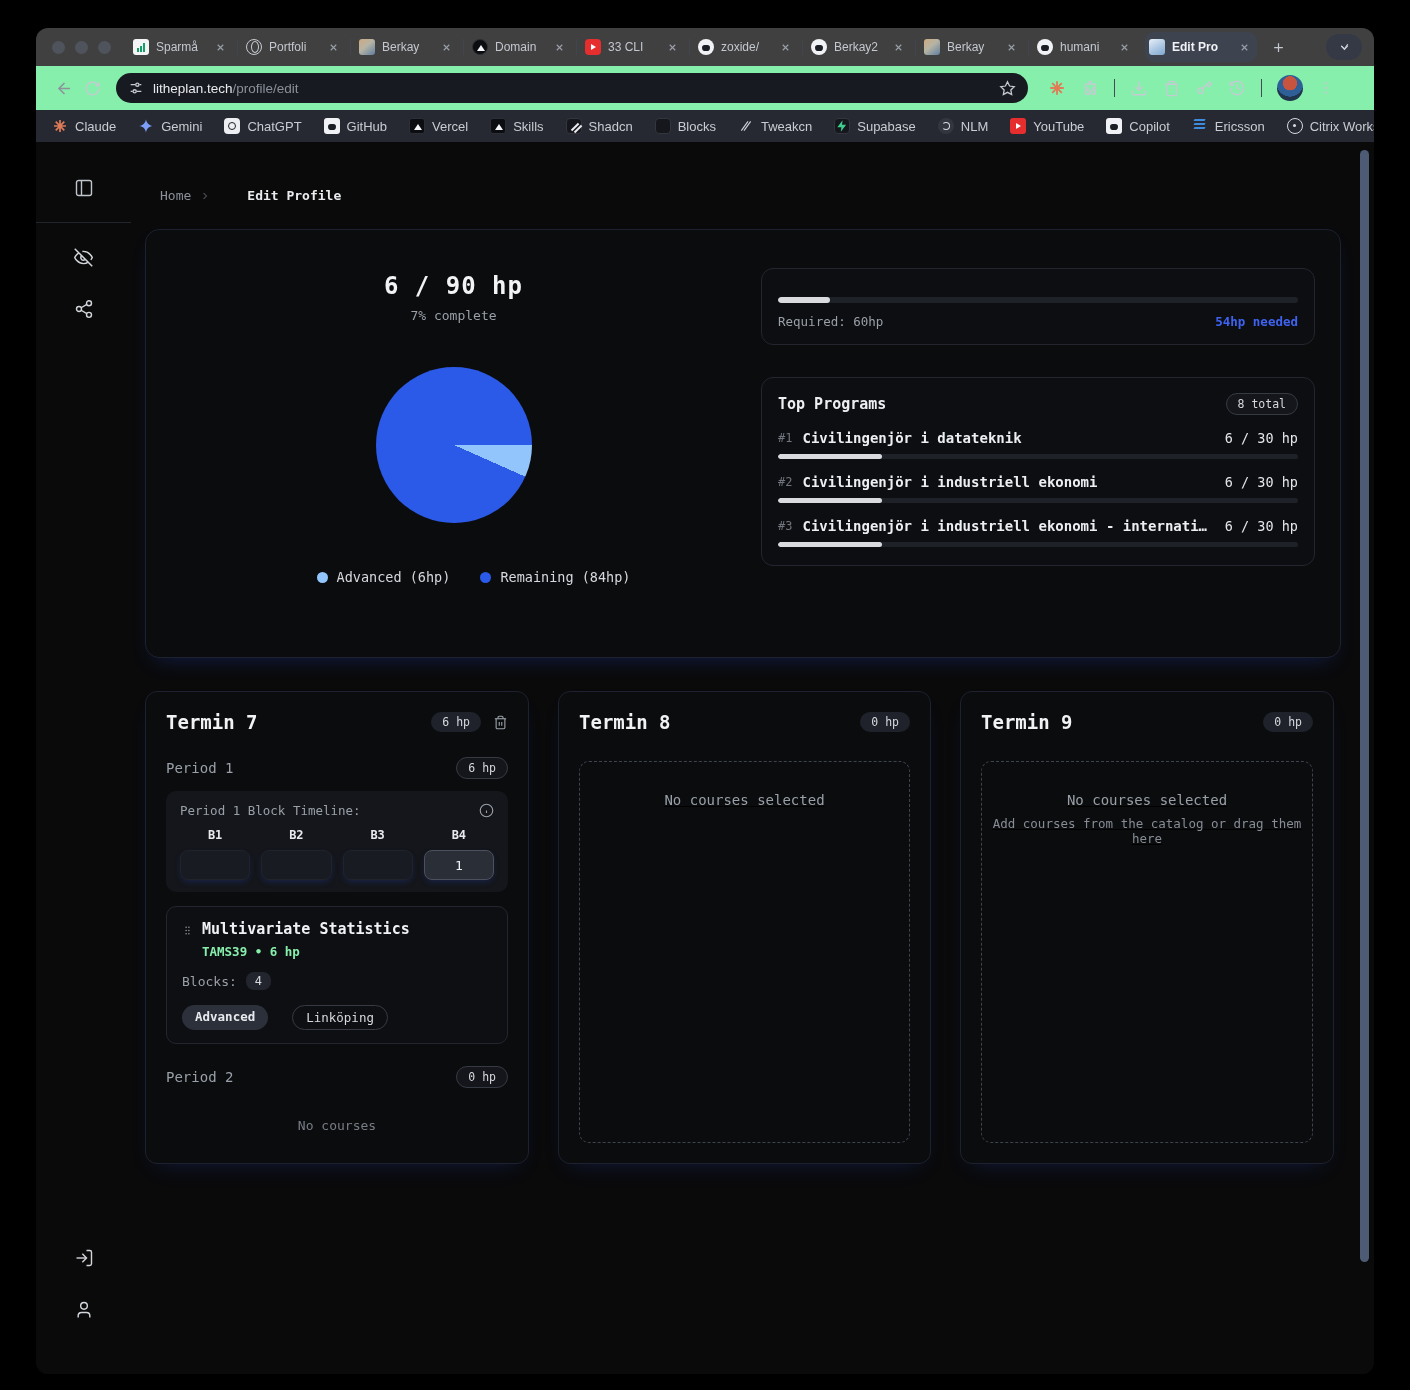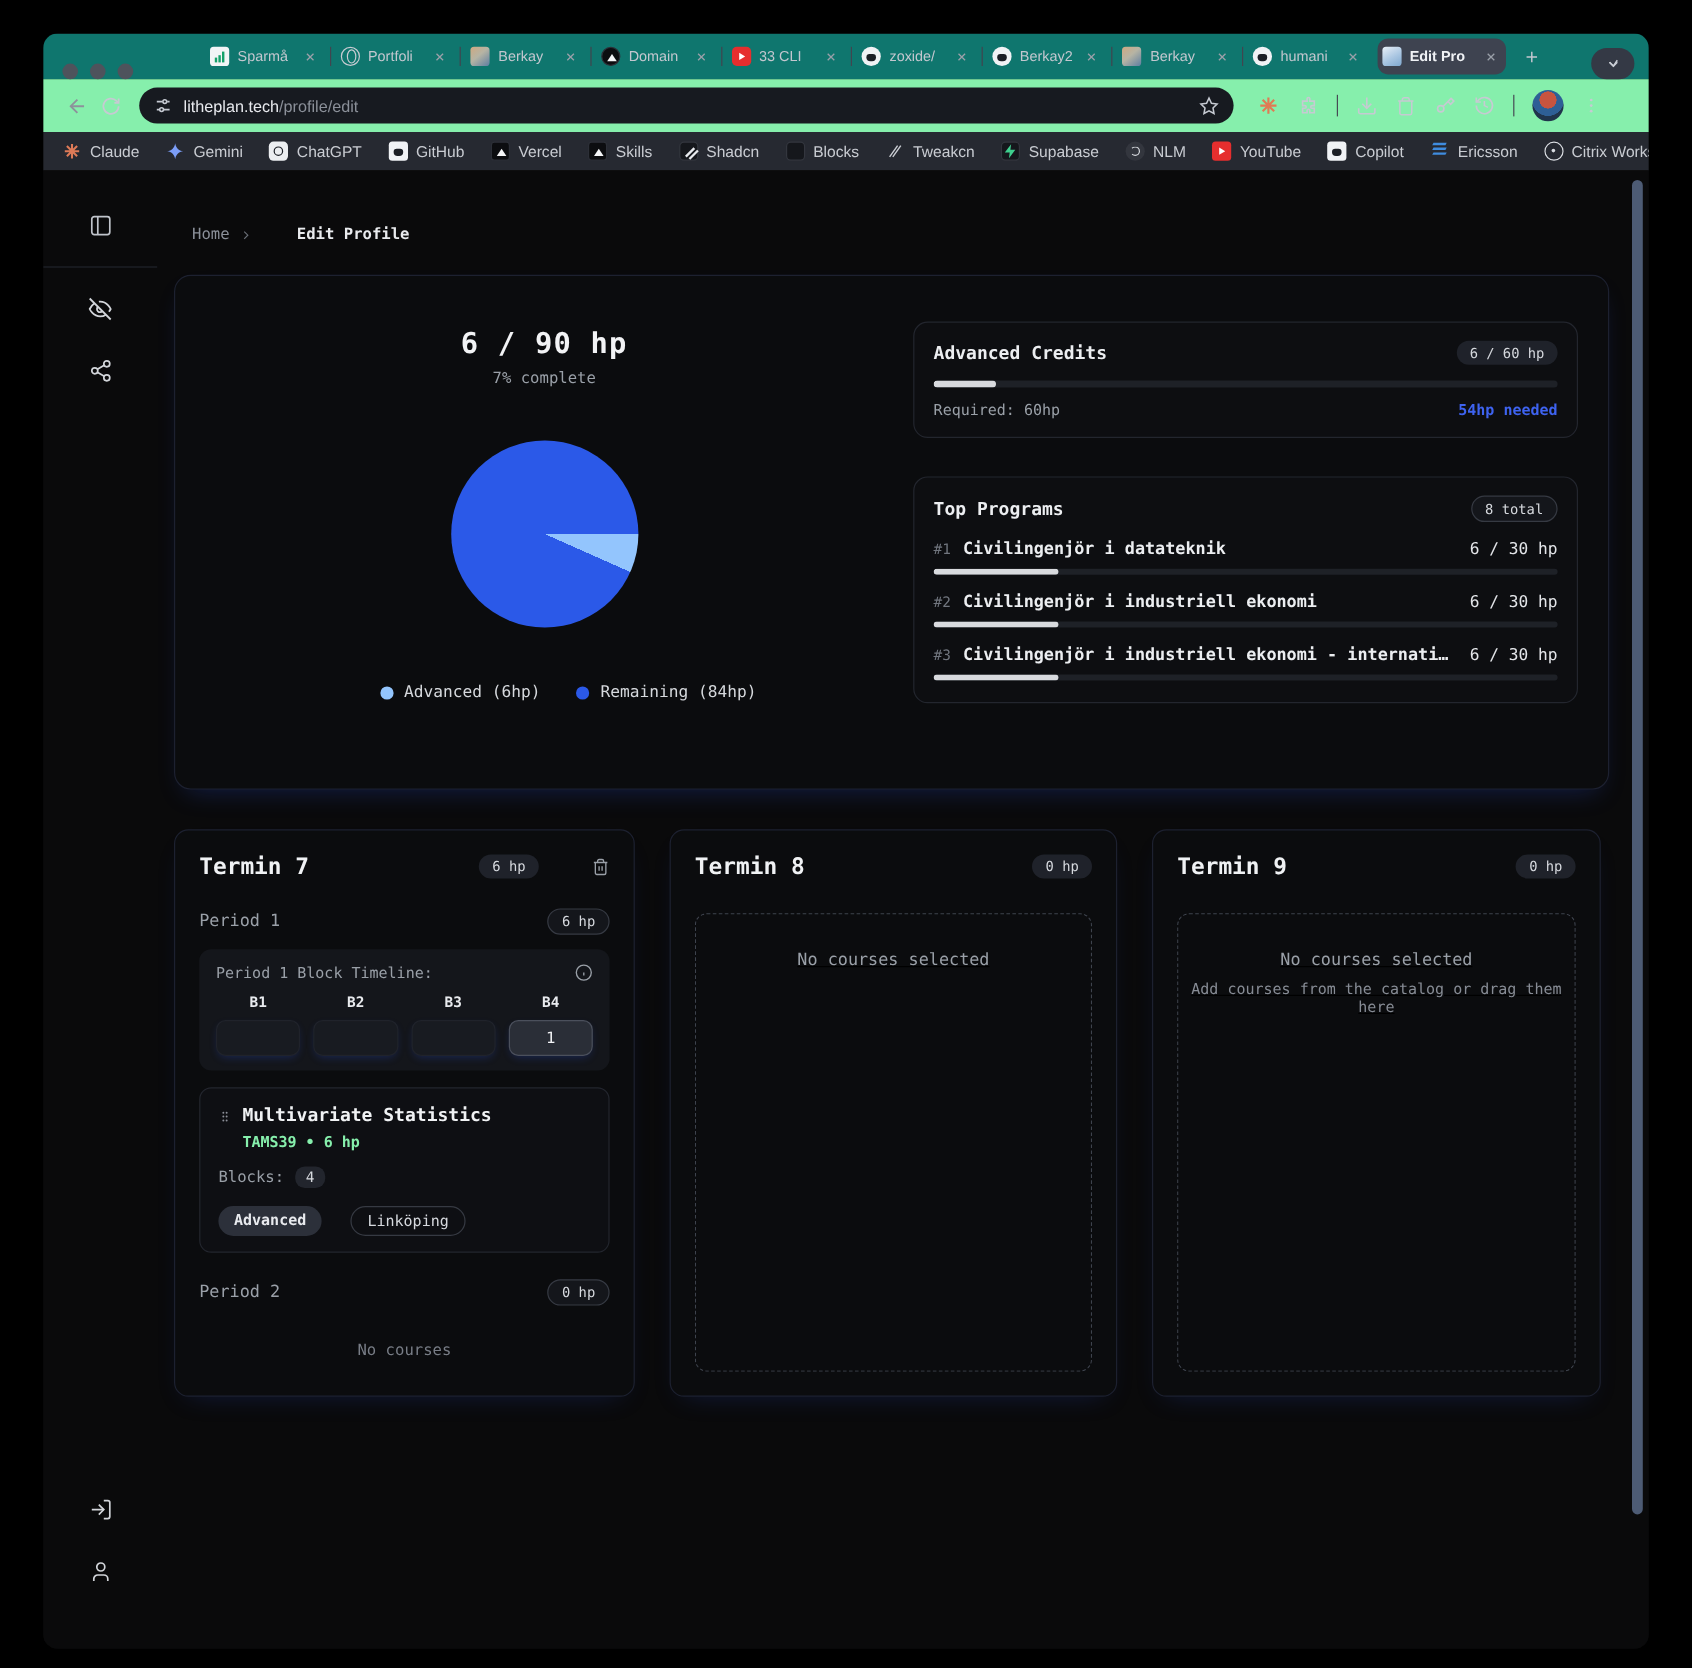--- a/index.html
+++ b/index.html
@@ -5,21 +5,21 @@
   * { margin:0; padding:0; box-sizing:border-box; }
   html,body { width:1410px; height:1390px; background:#000; overflow:hidden;
               font-family:"Liberation Sans", sans-serif; }
   svg { display:block; }
 
   
   .window { position:absolute; left:36px; top:28px; width:1338px; height:1346px;
             border-radius:12px; overflow:hidden; background:#0a0a0b; }
 
   
-  .tabstrip { height:38px; background:#0f766e; display:flex; align-items:flex-end; padding:0 12px 0 16px;gap:42px; }
+  .tabstrip { height:38px; background:#404040; display:flex; align-items:center; padding:0 12px 0 16px; }
   .traffic { display:flex; gap:10px; margin-right:18px; }
   .traffic span { width:13px; height:13px; border-radius:50%; background:#4e535c; }
   .tabs { display:flex; align-items:center; flex:1; height:100%; min-width:0; }
   .tab { display:flex; align-items:center; width:104px; padding:0 4px; color:#b6bac2; font-size:12px; }
   .tab .fav { flex:0 0 16px; margin-right:7px; }
   .tab .t-title { flex:1; white-space:nowrap; overflow:hidden; color:#c3c7cf; }
   .tab .t-close { flex:0 0 14px; margin-left:5px; color:#9aa0a9; }
   .tab-div { width:1px; height:16px; background:#41454f; margin:0 4px; flex:0 0 1px; }
   .tab.active { background:#3e4350; border-radius:9px; height:30px; width:112px; color:#f0f2f5; margin-left:8px; }
   .tab.active .t-title { color:#f0f2f5; font-weight:700; }
@@ -125,21 +125,21 @@
   .tp-rank { color:#70757e; font-size:12px; flex:0 0 auto; }
   .tp-name { flex:1; min-width:0; white-space:nowrap; overflow:hidden; text-overflow:ellipsis;
              font-size:14px; font-weight:700; color:#eceef1; }
   .tp-hp { color:#e3e5e9; font-size:13.5px; flex:0 0 auto; }
   .tp-bar { height:5px; background:#1e2127; border-radius:3px; overflow:hidden; margin-top:8px; }
 
   
   .terms { display:grid; grid-template-columns:384px 373px 374px; column-gap:29px; margin-top:33px; }
   .term-card { border-radius:12px; height:473px; padding:19px 20px;
                box-shadow:0 10px 22px -12px rgba(43,84,226,.25); }
-  .term-head { display:flex; align-items:center;gap:32px; }
+  .term-head { display:flex; align-items:center; }
   .term-title { flex:1; font-size:19px; font-weight:700; color:#f0f2f4; }
   .term-trash { margin-left:12px; color:#9aa0a8; }
   .period-row { display:flex; justify-content:space-between; align-items:center; margin-top:24px; }
   .period-label { color:#9aa0a8; font-size:14px; }
 
   .timeline { background:#14161b; border-radius:10px; padding:12px 14px; margin-top:12px; }
   .tl-head { display:flex; justify-content:space-between; align-items:center; color:#9aa0a8; font-size:12.5px; }
   .tl-cols { display:grid; grid-template-columns:repeat(4,1fr); gap:11px; margin-top:10px; text-align:center; }
   .tl-label { font-size:12px; font-weight:700; color:#e8eaee; margin-bottom:8px; }
   .tl-box { height:30px; border-radius:8px; background:#181b21; border:1px solid #20232b;
@@ -524,24 +524,20 @@
               <span>Advanced (6hp)</span>
             </span>
             <span class="legend-item">
               <span class="legend-dot" style="background: rgb(43, 89, 232);"></span>
               <span>Remaining (84hp)</span>
             </span>
           </div>
         </div>
         <div class="sum-right">
           <div class="panel">
-            <div class="panel-head">
-              <span class="panel-title">Advanced Credits</span>
-              <span class="badge badge-filled">6 / 60 hp</span>
-            </div>
             <div class="progress">
                 <div class="progress-fill" style="width: 10%;"></div>
               </div>
             <div class="adv-foot">
               <span class="adv-req">Required: 60hp</span>
               <span class="adv-need">54hp needed</span>
             </div>
           </div>
           <div class="panel" style="padding-bottom:18px">
             <div class="panel-head">

